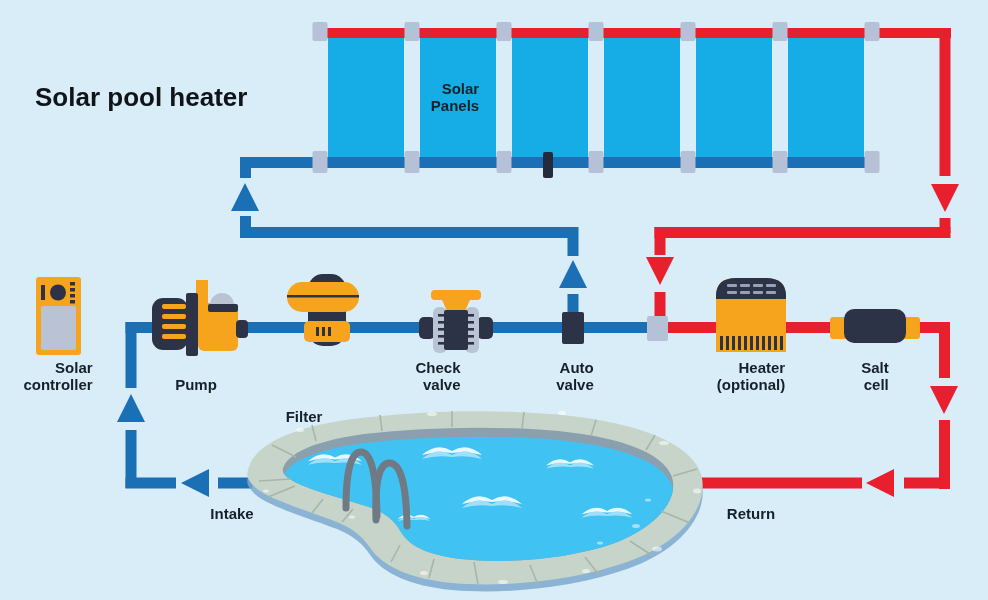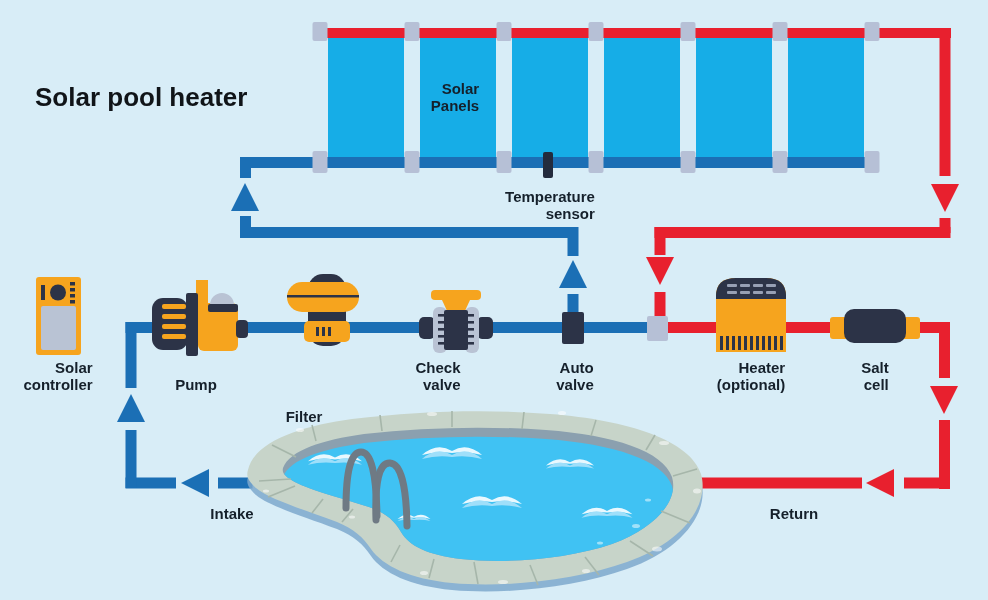--- a/index.html
+++ b/index.html
@@ -278,29 +278,27 @@
   <g>
     <rect class="orange" x="830" y="317" width="20" height="22" rx="3"></rect>
     <rect class="orange" x="900" y="317" width="20" height="22" rx="3"></rect>
     <rect class="dark" x="844" y="309" width="62" height="34" rx="10"></rect>
   </g>
 </svg>
 
   <div class="title">Solar pool heater</div>
   <div class="lbl" style="left:455px;top:80px;">Solar
 Panels</div>
-  <div class="lbl" style="left:550px;top:188px;">Temperature
-sensor</div>
   <div class="lbl" style="left:58px;top:359px;">Solar
 controller</div>
   <div class="lbl" style="left:196px;top:376px;">Pump</div>
   <div class="lbl" style="left:304px;top:376px;margin-top:32px;">Filter</div>
   <div class="lbl" style="left:438px;top:359px;">Check
 valve</div>
   <div class="lbl" style="left:575px;top:359px;">Auto
 valve</div>
   <div class="lbl" style="left:751px;top:359px;">Heater
 (optional)</div>
   <div class="lbl" style="left:875px;top:359px;">Salt
 cell</div>
   <div class="lbl" style="left:200px;top:505px;margin-left:32px;">Intake</div>
-  <div class="lbl" style="left:794px;top:505px;">Return</div>
+  <div class="lbl" style="left:751px;top:505px;">Return</div>
 </div>
 
 </body></html>

